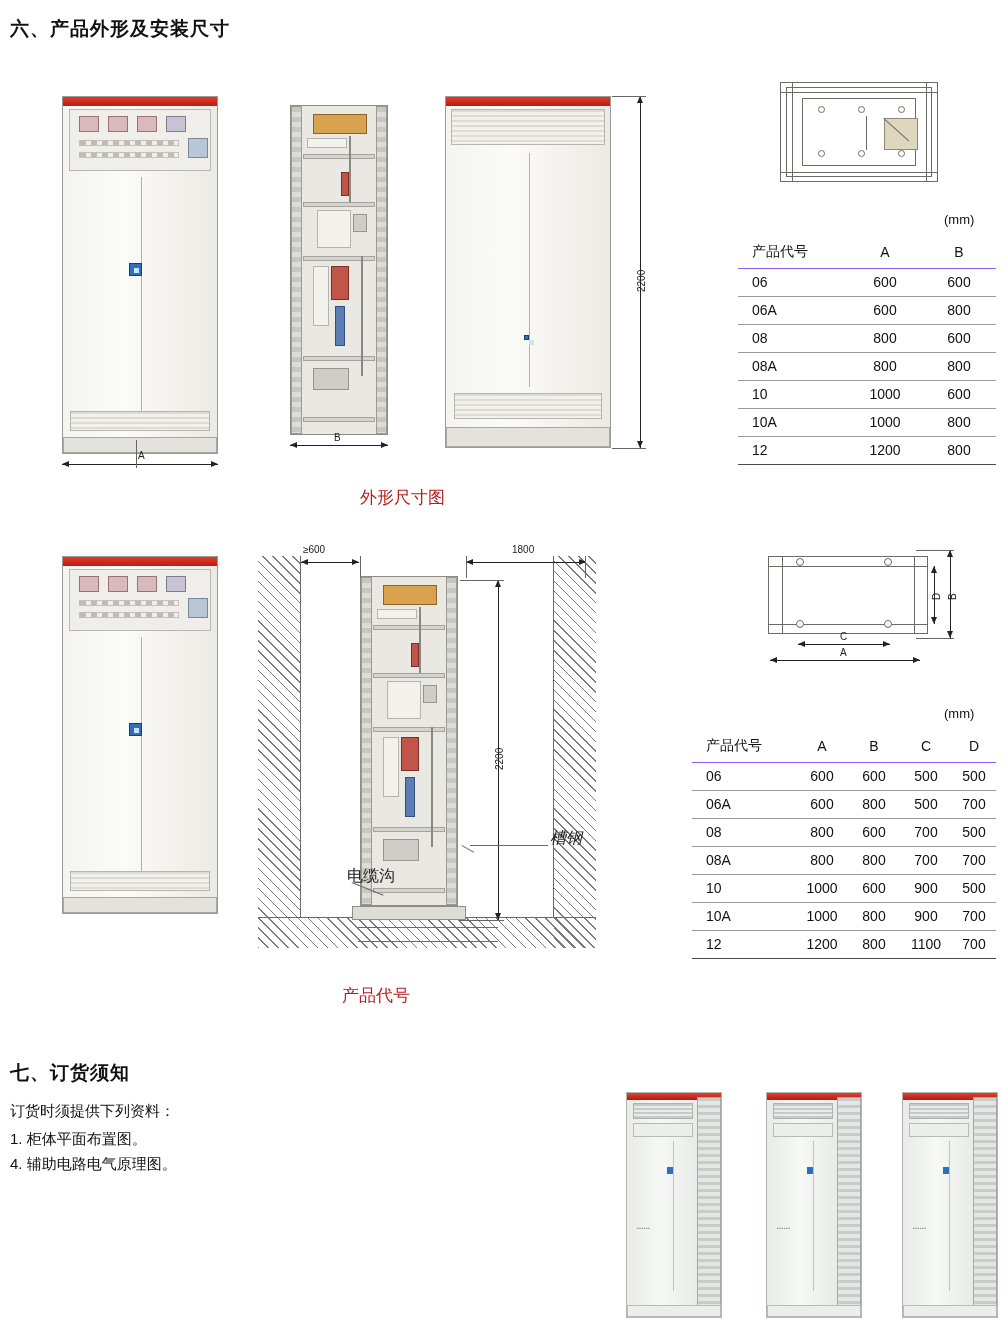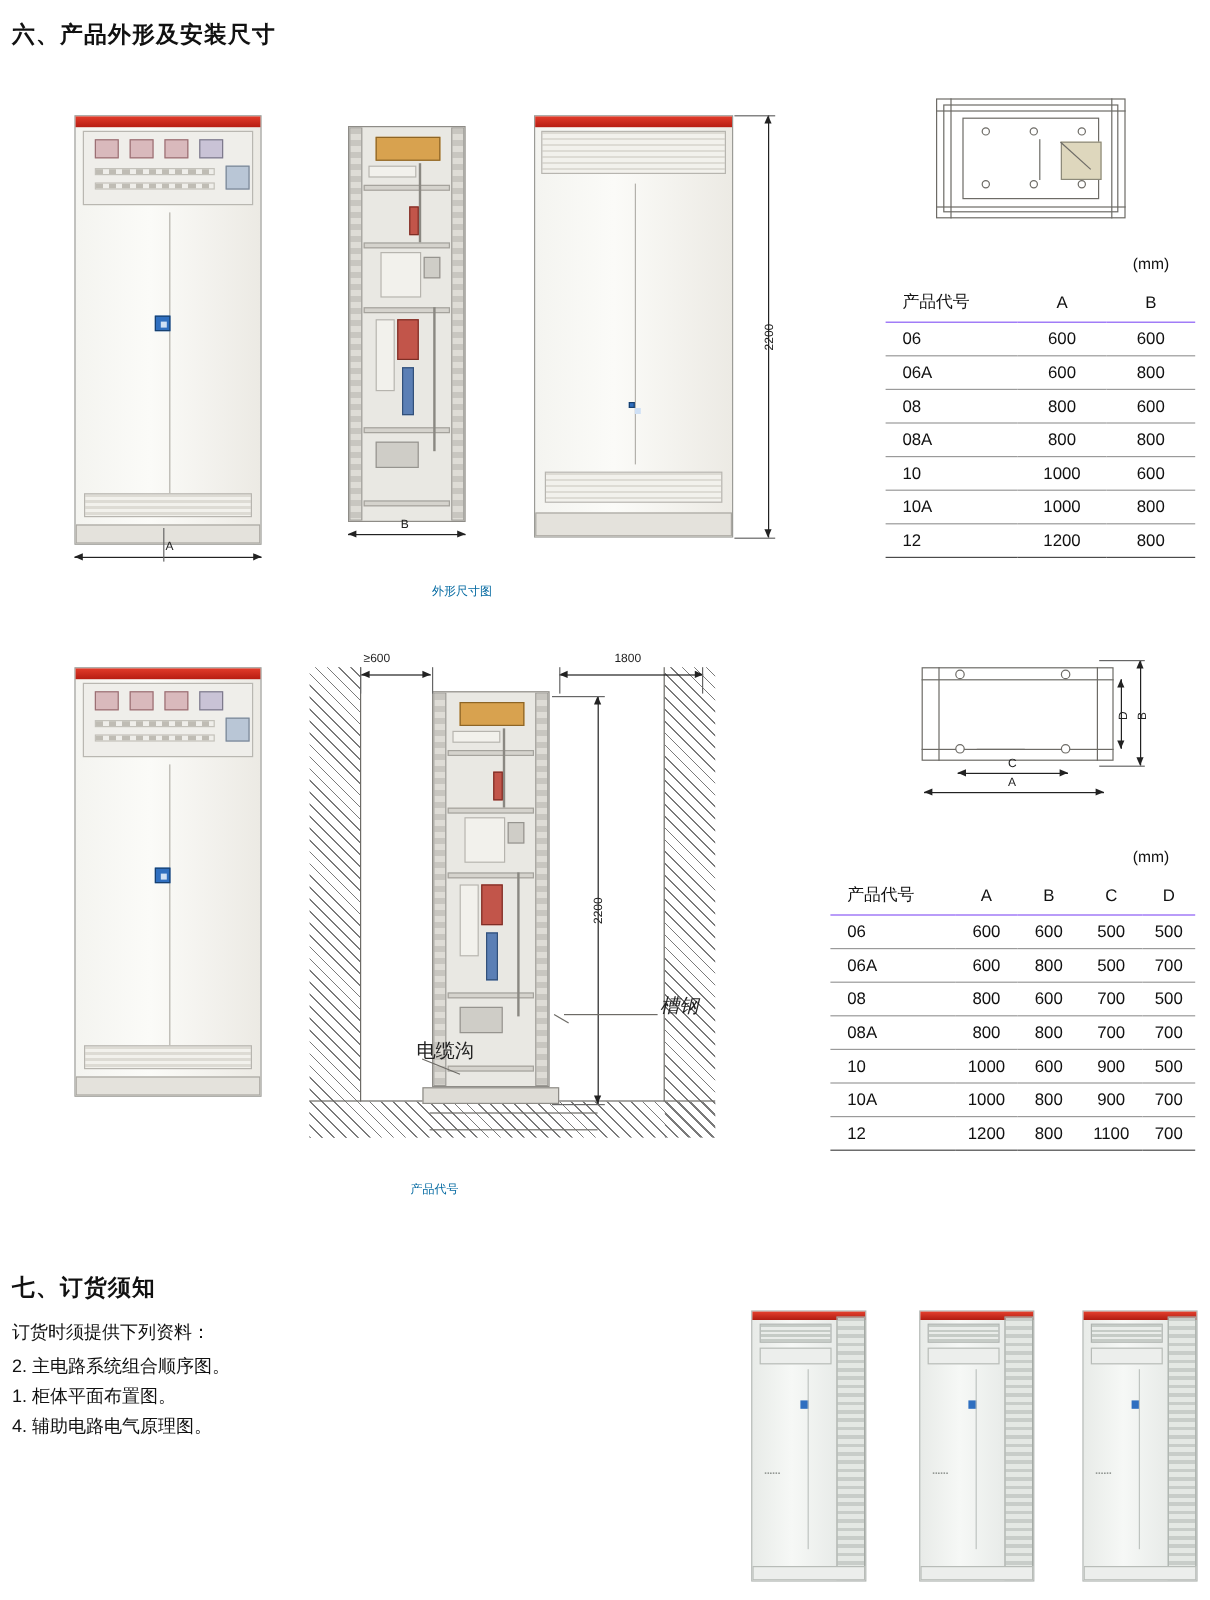--- a/index.html
+++ b/index.html
@@ -19,22 +19,22 @@
     position: absolute;
     font-size: 19px;
     font-weight: bold;
     letter-spacing: 1px;
     color: #111;
   }
   #title-6 { left: 10px; top: 16px; }
   #title-7 { left: 10px; top: 1060px; }
   .cap {
     position: absolute;
-    font-size: 10px;
-    color: #0369a1;
+    font-size: 17px;
+    color: #b91c1c;
   }
   .dimlabel {
     position: absolute;
     font-size: 10px;
     color: #222;
   }
   .unit {
     position: absolute;
     font-size: 13px;
     color: #111;
@@ -524,21 +524,20 @@
         <td>1100</td>
         <td>700</td>
       </tr>
   </tbody>
 </table>
 
 <div class="section-title" id="title-7">七、订货须知</div>
 
 <div class="notes">
   <div class="lead">订货时须提供下列资料：</div>
-  <div>2. 主电路系统组合顺序图。</div>
   <div>1. 柜体平面布置图。</div>
   <div>4. 辅助电路电气原理图。</div>
 </div>
 
 <div class="photo-cab" style="left:626px; top:1092px; width:96px; height:226px;">
   <div class="pc-red"></div>
   <div class="pc-grille" style="left:6px; top:10px; width:60px; height:16px;"></div>
   <div class="pc-panel" style="left:6px; top:30px; width:60px; height:14px;"></div>
   <div class="pc-dot" style="left:40px; top:74px;"></div>
   <div class="pc-line" style="left:46px; top:48px; width:1px; height:150px;"></div>

